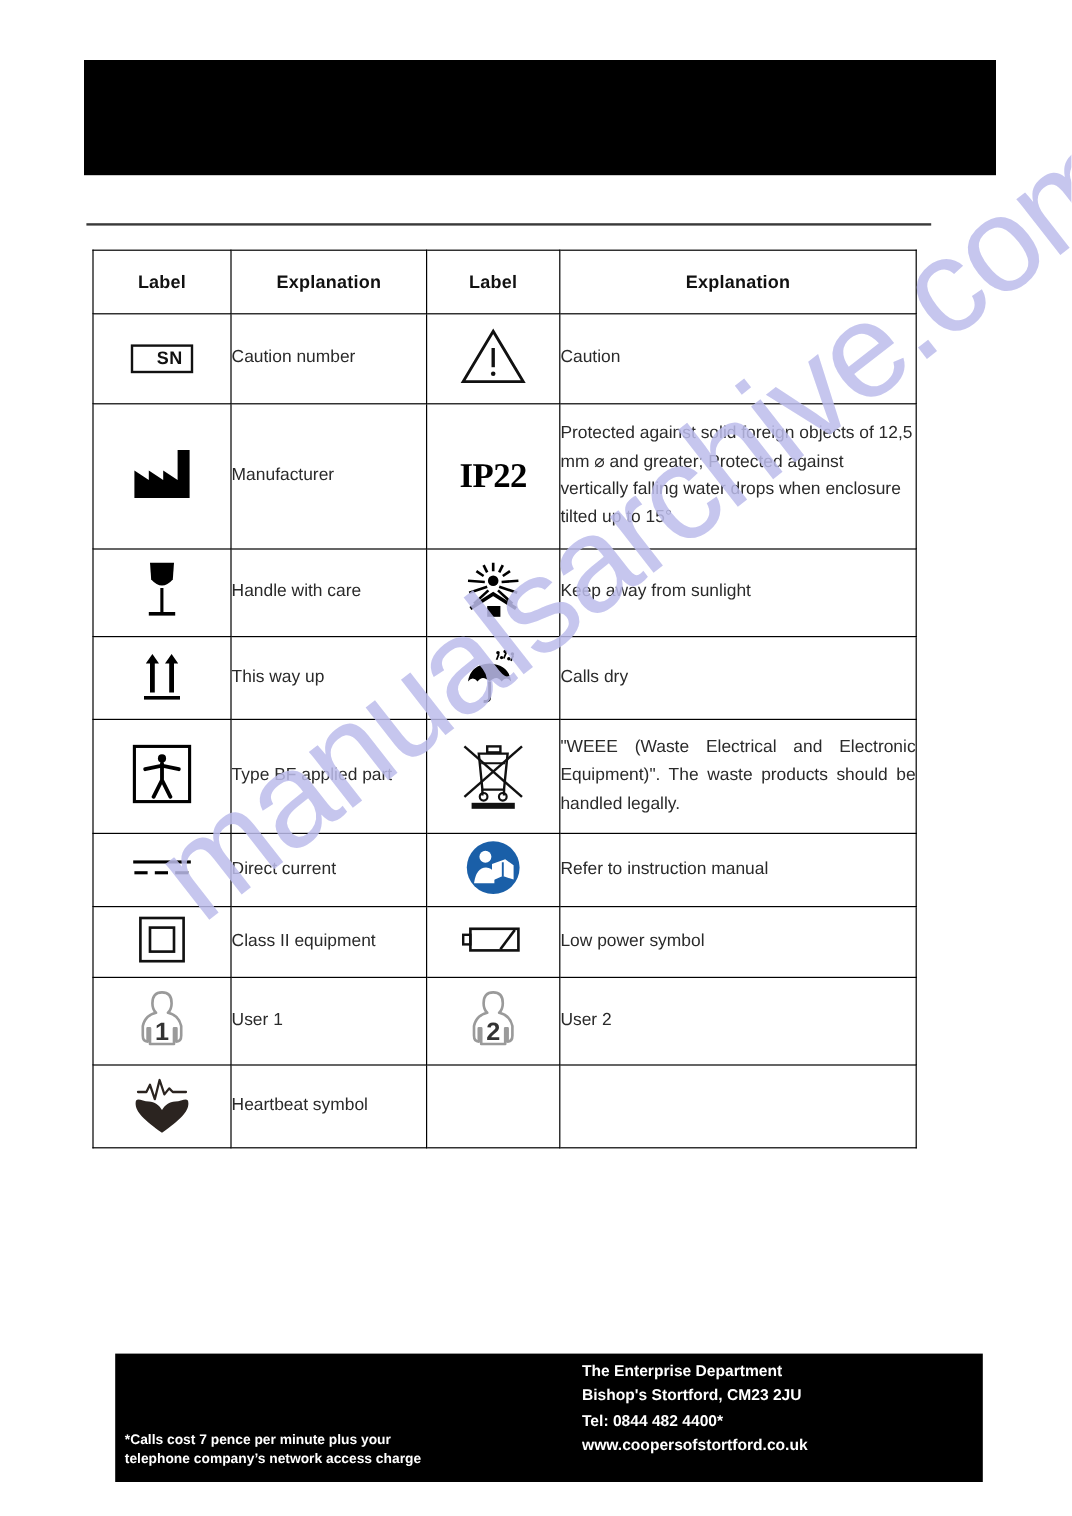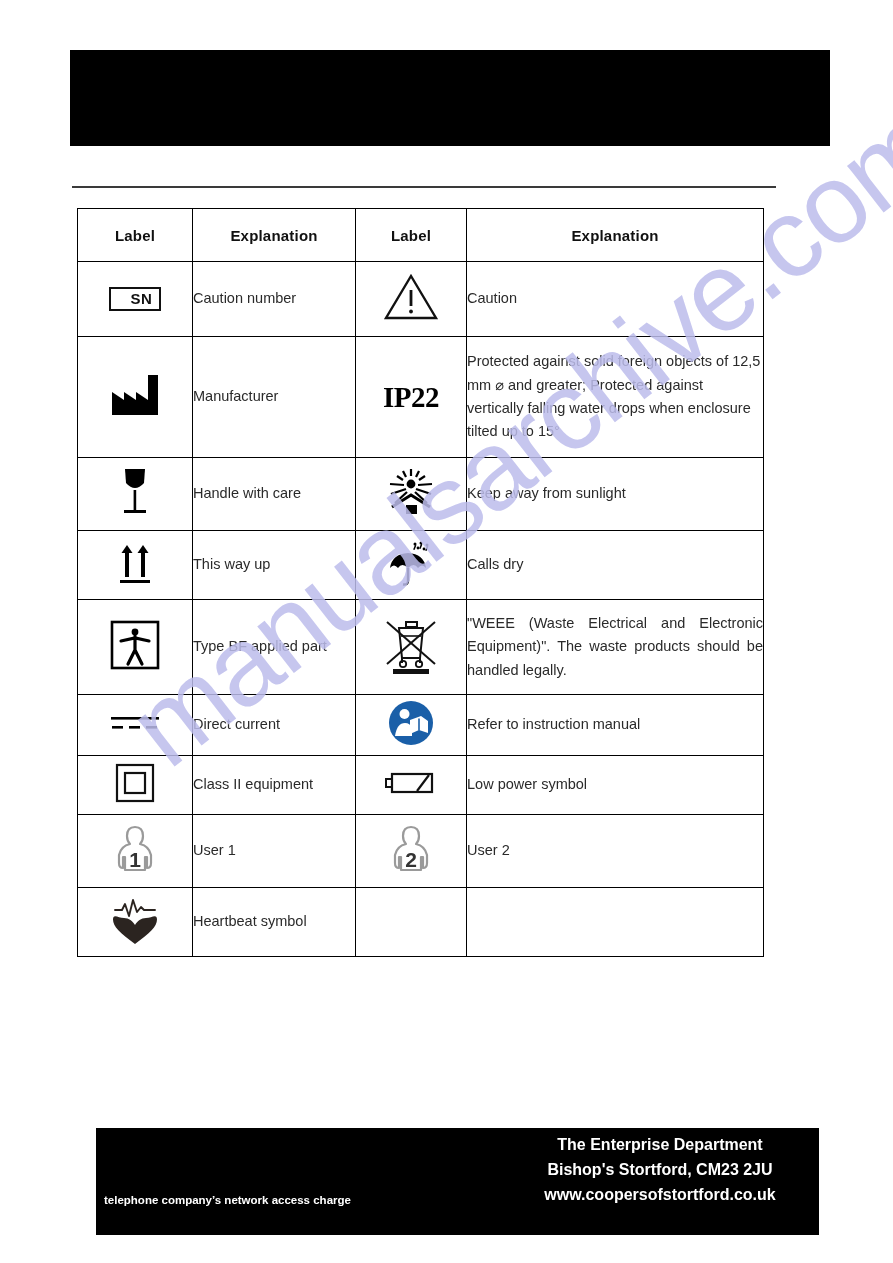--- a/index.html
+++ b/index.html
@@ -161,26 +161,26 @@
     width: 330px;
     color: #ffffff;
     font-size: 11.5px;
     font-weight: 700;
     line-height: 1.42;
     z-index: 3;
     font-family: "Liberation Sans", sans-serif;
   }
   #footer-right {
     position: absolute;
-    right: 68px;
+    right: 78px;
     top: 1133px;
     width: 330px;
-    text-align: center;
+    text-align: left;
     color: #ffffff;
-    font-size: 16px;
+    font-size: 13px;
     font-weight: 700;
     line-height: 1.56;
     z-index: 3;
     font-family: "Liberation Sans", sans-serif;
   }
   #footer-right div { white-space: nowrap; }
 </style>
 </head>
 <body>
 
@@ -424,22 +424,24 @@
         <td class="sym-cell"></td>
         <td class="txt-cell"></td>
       </tr>
 
     </tbody>
   </table>
 
   <div id="footer-bar"></div>
 
   <div id="footer-left">
+    <div>*Calls cost 7 pence per minute plus your</div>
     <div>telephone company’s  network access charge</div>
   </div>
 
   <div id="footer-right">
     <div>The Enterprise Department</div>
     <div>Bishop's Stortford, CM23 2JU</div>
+    <div>Tel: 0844 482 4400*</div>
     <div>www.coopersofstortford.co.uk</div>
   </div>
 
 </div>
 
 </body></html>

